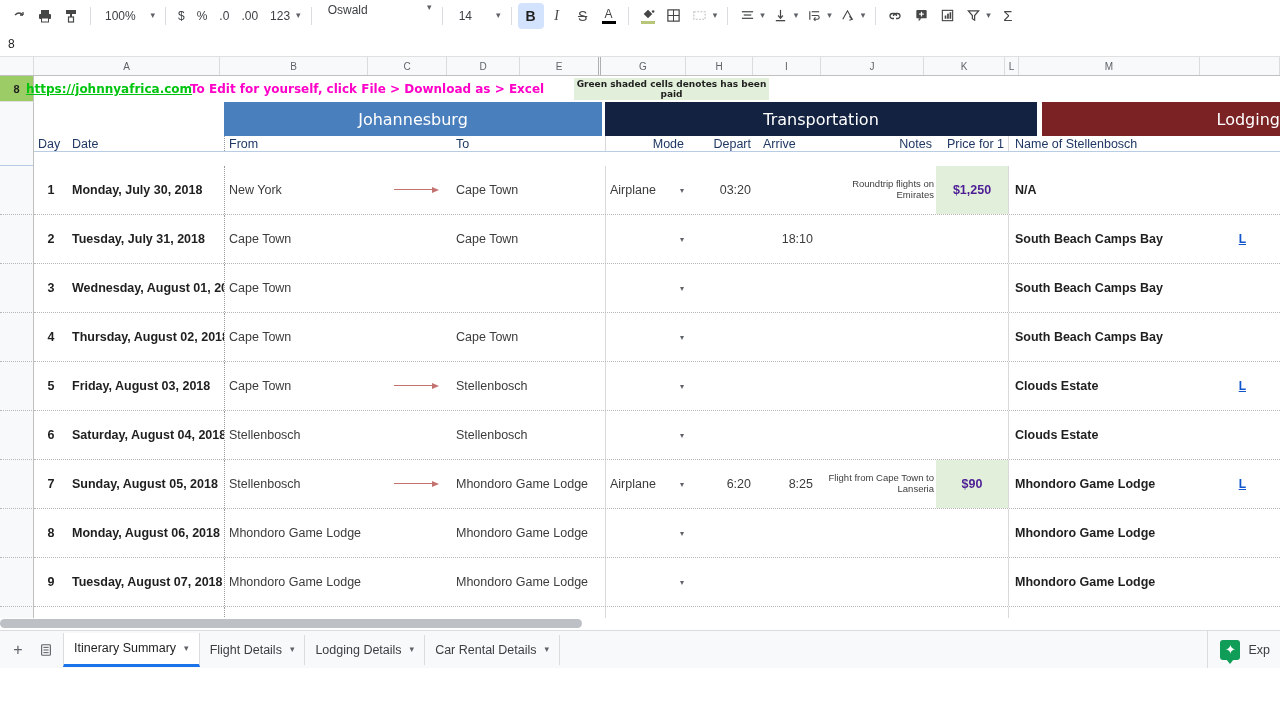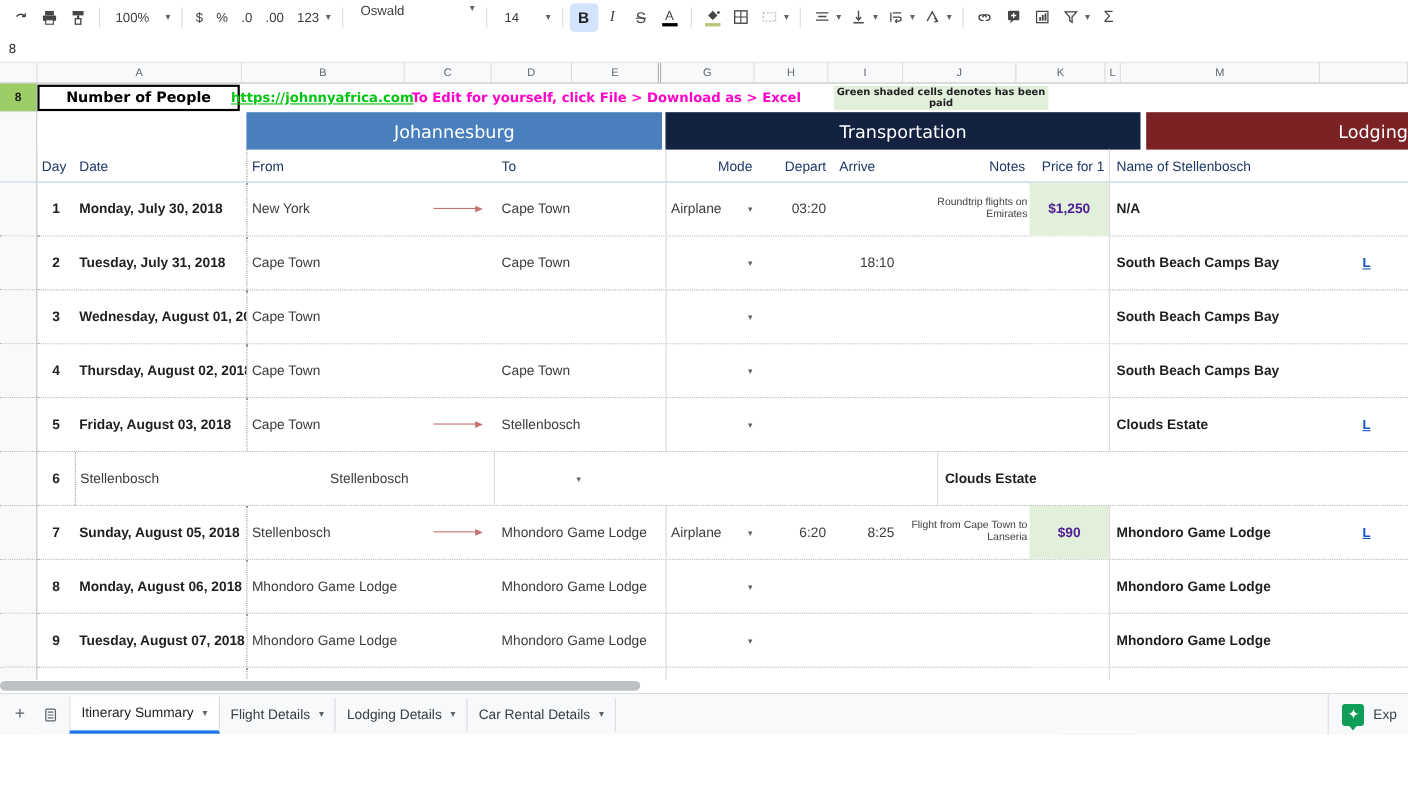--- a/index.html
+++ b/index.html
@@ -140,21 +140,21 @@
   
   .bandrow { display:flex; height:34px; }
   .band {
     display:flex; align-items:center; justify-content:center;
     color:#fff; font-size:16px; flex:none; height:100%;
     font-family:"DejaVu Sans", sans-serif;
   }
   .band.blank { background:#fff; }
 
   
-  .subrow { display:flex; height:30px; border-bottom:1px solid #b8cce4; }
+  .subrow { display:flex; height:16px; border-bottom:1px solid #b8cce4; }
   .sub {
     display:flex; align-items:center; flex:none; height:100%;
     font-size:12.5px; color:#1f3864;
     padding: 0 4px;
   }
   .sub.r { justify-content:flex-end; }
 
   
   .datarow { display:flex; height:49px; border-bottom:1px dotted #b7b7b7; position:relative;}
   .cell {
@@ -416,21 +416,20 @@
     <div class="ch" style="width:103px">J</div>
     <div class="ch" style="width:81px">K</div>
     <div class="ch" style="width:14px">L</div>
     <div class="ch" style="width:181px">M</div>
     <div class="ch" style="width:80px"></div>
   </div>
 
   <div class="rowband">
     <div class="rowhead green" style="height:26px;">8</div>
     <div class="row8" style="flex:1">
-      <div class="r8cell r8-people" style="width:184px">Number of People</div>
       <div class="r8cell r8-link" style="width:150px">https://johnnyafrica.com</div>
       <div class="r8cell r8-edit" style="width:390px">To Edit for yourself, click File &gt; Download as &gt; Excel</div>
       <div class="r8cell r8-green" style="width:195px">Green shaded cells denotes has been paid</div>
       <div class="r8cell" style="width:327px"></div>
     </div>
   </div>
 
   <div class="rowband">
     <div class="rowhead" style="height:34px; border-bottom:none;"></div>
     <div class="bandrow" style="flex:1">
@@ -571,20 +570,21 @@
           <div class="cell bold vsolid" style="width: 240px; padding-left: 6px; justify-content: space-between;">
             <span>Clouds Estate</span>
             <span class="linkmark" style="margin-right: -2px;">L</span>
           </div>
         </div>
       </div>
       <div class="rowband">
         <div class="rowhead" style="height: 49px; border-bottom: 1px dotted rgb(183, 183, 183);"></div>
         <div class="datarow" style="flex: 1 1 0%;">
           <div class="cell c bold" style="width: 34px;">6</div>
+          <div class="cell bold" style="width: 156px;">Saturday, August 04, 2018</div>
           <div class="cell vdiv" style="width: 228px; justify-content: flex-start;">
             <span>Stellenbosch</span>
           </div>
           <div class="cell " style="width: 153px;">Stellenbosch</div>
           <div class="cell vsolid" style="width: 83px; justify-content: space-between;">
             <span></span>
             <span class="dd-caret">▾</span>
           </div>
           <div class="cell r" style="width: 67px;"></div>
           <div class="cell " style="width: 68px; justify-content: flex-end; padding-right: 10px;"></div>

